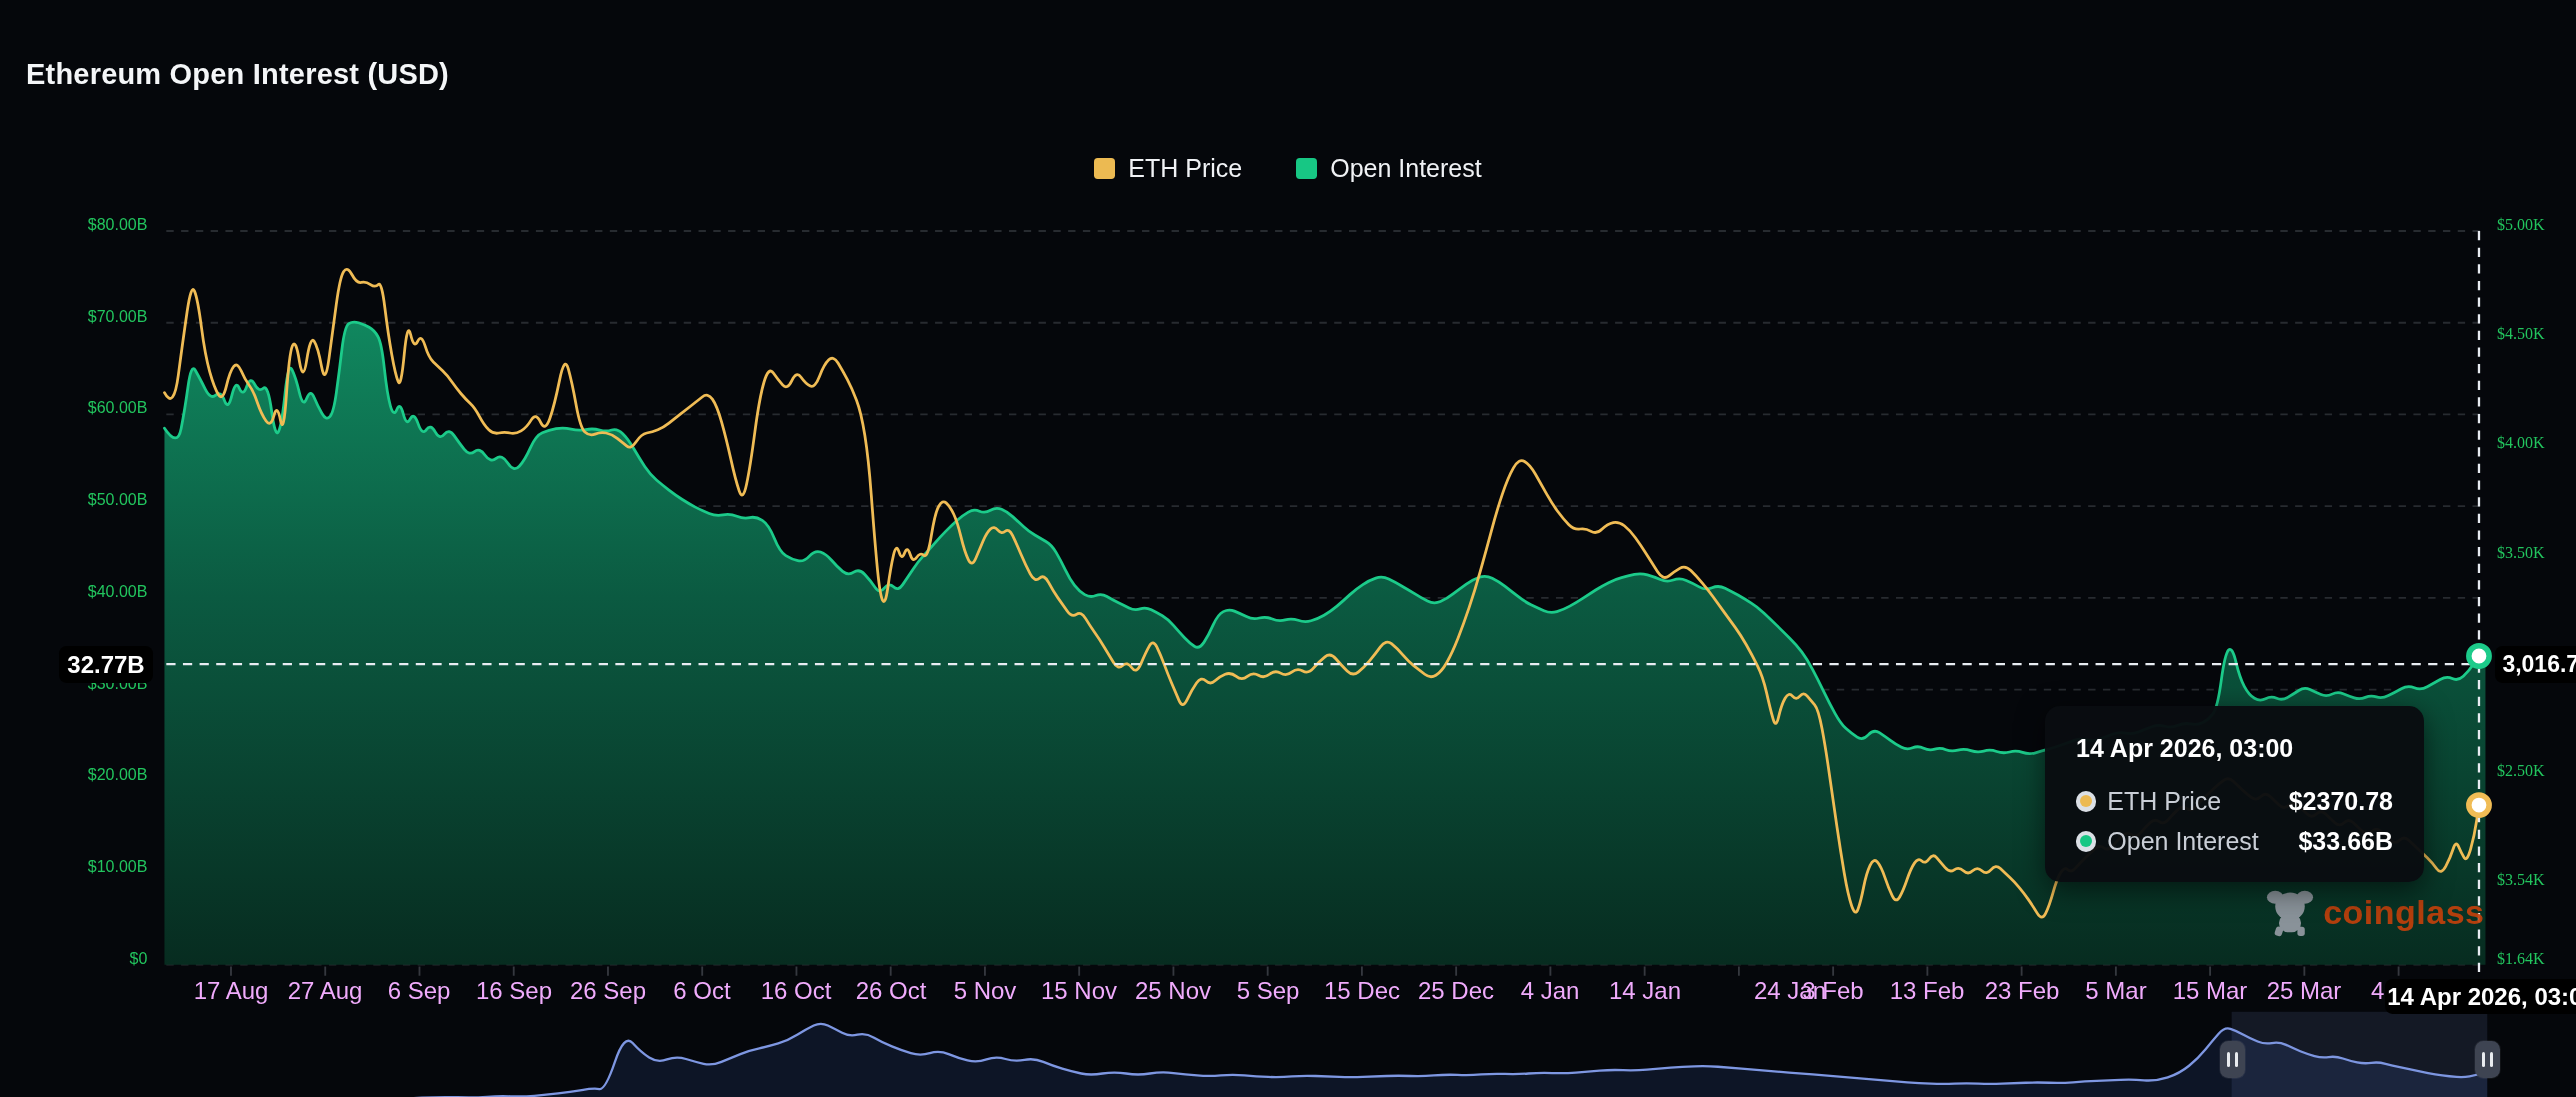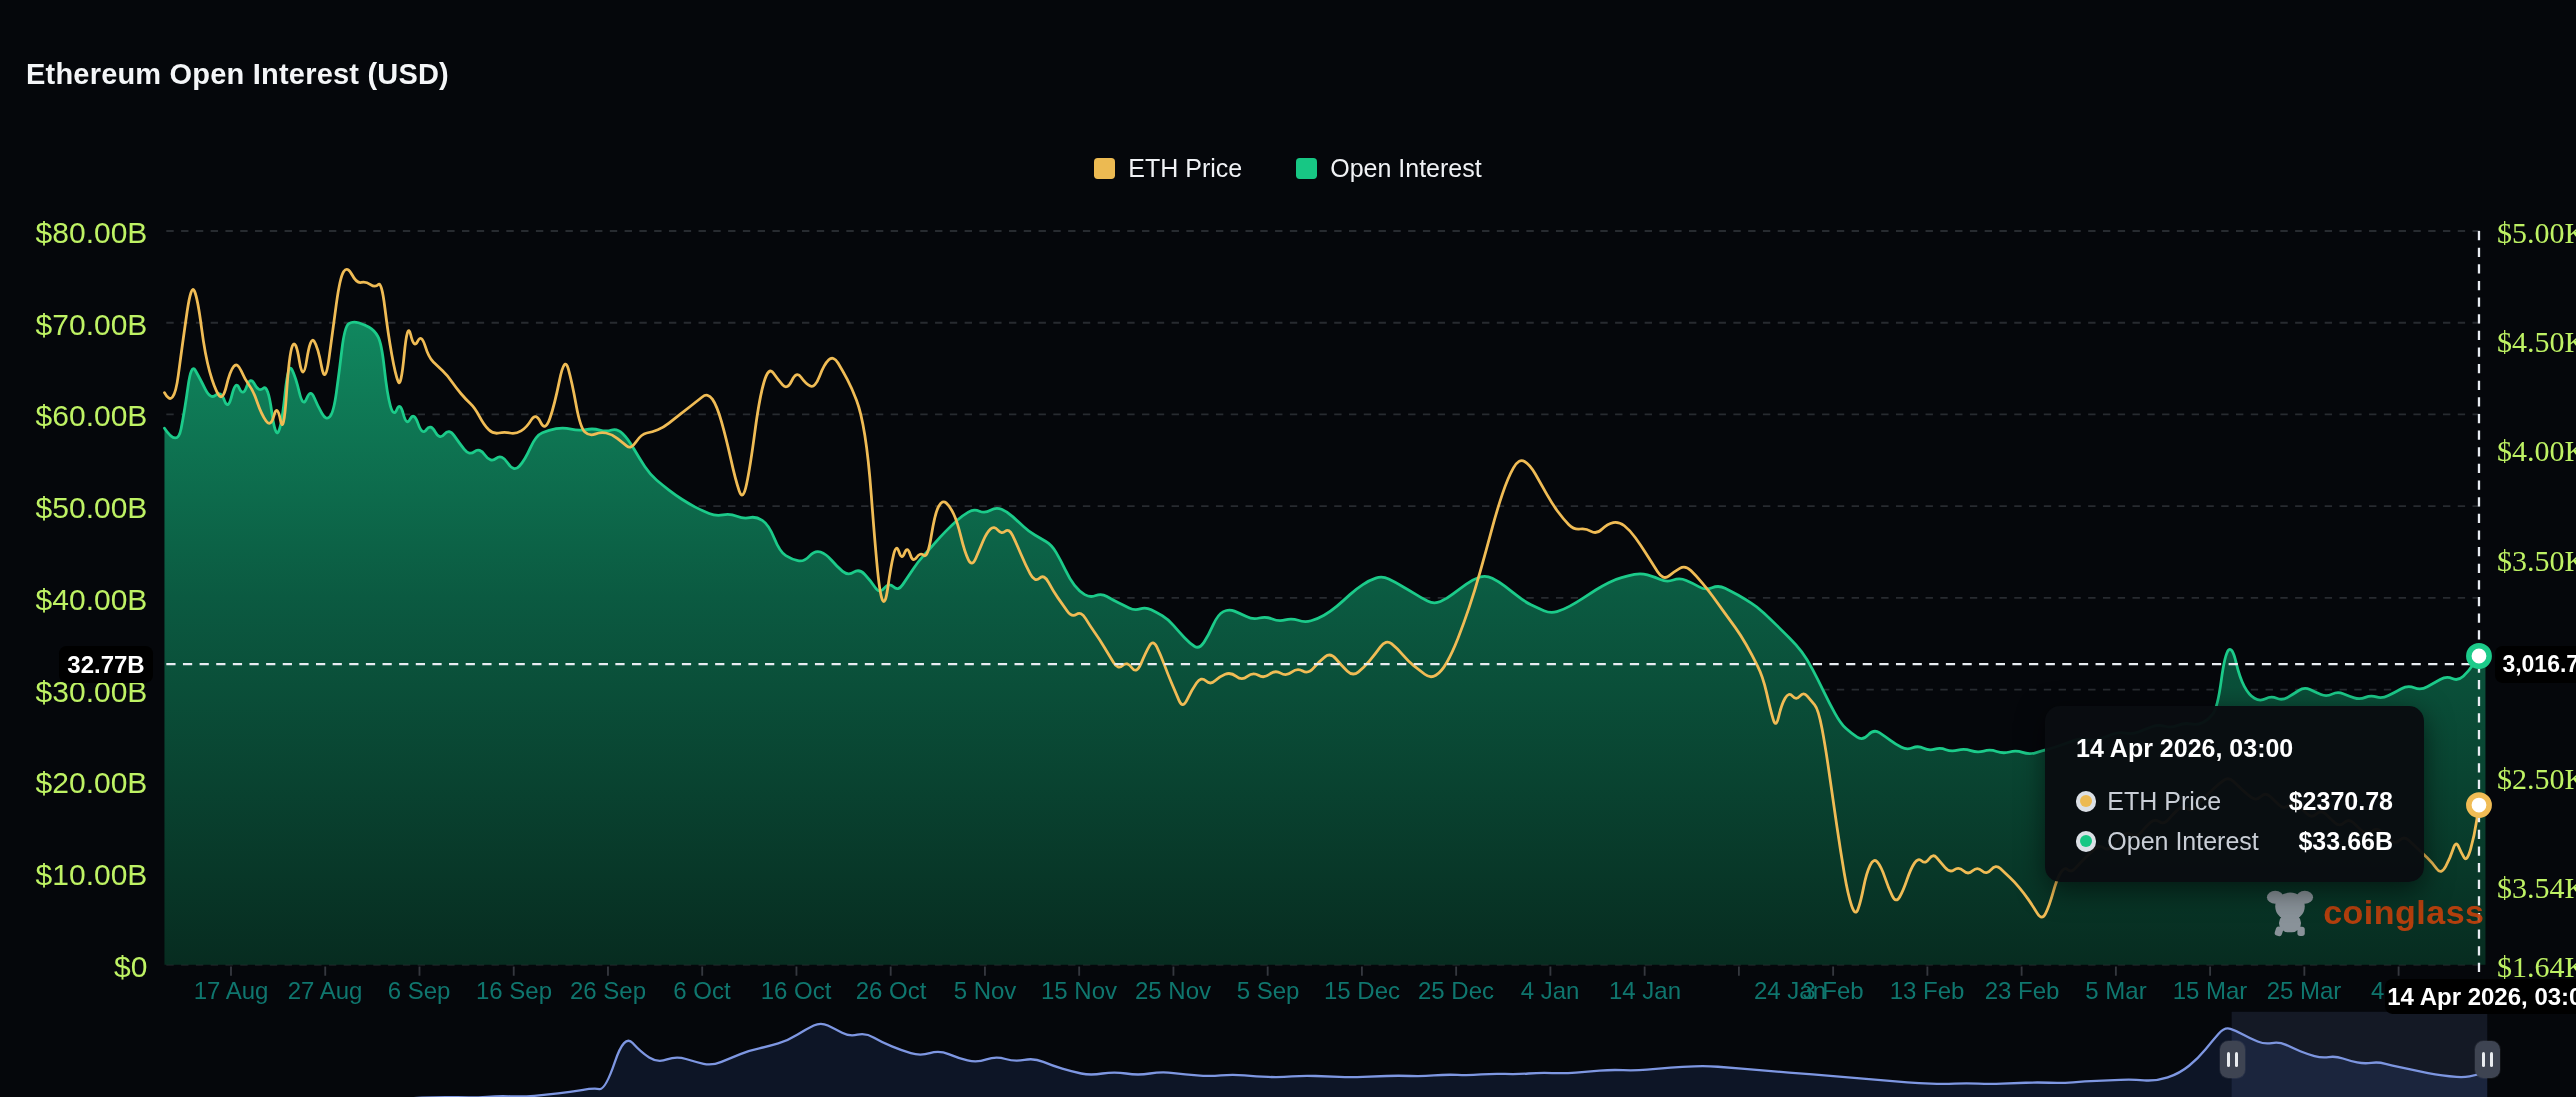--- a/index.html
+++ b/index.html
@@ -5,24 +5,24 @@
   html,body{margin:0;padding:0;background:#05070b;}
   body{width:2576px;height:1098px;position:relative;overflow:hidden;
        font-family:"Liberation Sans","DejaVu Sans",sans-serif;color:#e8ebef;}
   #stage{position:absolute;inset:0;margin-top:47px;}
   svg#chart-svg{position:absolute;left:0;top:0;}
   .page-title{position:absolute;left:26px;top:11px;font-size:29px;font-weight:bold;color:#f4f6f8;letter-spacing:0.2px;}
   .legend{position:absolute;left:0;right:0;top:107px;display:flex;justify-content:center;align-items:center;gap:54px;}
   .legend-item{display:flex;align-items:center;gap:13px;cursor:pointer;}
   .legend-swatch{width:21px;height:21px;border-radius:3.7px;}
   .legend-label{font-size:25px;color:#f0f2f5;font-weight:500;}
-  .axis-label{position:absolute;font-size:30px;color:#bef264;white-space:nowrap;}
+  .axis-label{position:absolute;font-size:16px;color:#22c55e;white-space:nowrap;}
   .axis-label.left{width:140px;text-align:right;left:7.4px;}
   .axis-label.right{left:2497px;text-align:right;font-family:Liberation Serif, serif;}
-  .x-label{position:absolute;top:930px;font-size:24px;color:#0f766e;transform:translateX(-50%);white-space:nowrap;}
+  .x-label{position:absolute;top:930px;font-size:24px;color:#f0abfc;transform:translateX(-50%);white-space:nowrap;}
   .cross-label{position:absolute;background:#000;color:#fff;font-weight:bold;border-radius:7.4px;
                display:flex;align-items:center;justify-content:center;white-space:nowrap;z-index:6;text-align:center;}
   .cross-label.yl{left:59px;top:599px;width:94px;height:37px;font-size:24px;}
   .cross-label.yr{left:2495px;top:599px;width:103px;height:37px;font-size:23px;justify-content:flex-start;padding-left:7.4px;}
   .cross-label.xb{left:2385px;top:932px;width:213px;height:35px;font-size:24px;}
   .tooltip{position:absolute;left:2045px;top:659px;width:379px;height:176px;background:rgba(9,12,17,.97);
            border-radius:15px;box-shadow:0 7.4px 28px rgba(0,0,0,.55);z-index:7;padding:28px 31px;box-sizing:border-box;}
   .tooltip-title{font-size:25px;font-weight:600;color:#fff;margin-bottom:24px;}
   .tooltip-row{display:flex;align-items:center;margin-top:11px;}
   .tt-dot{width:20.3px;height:20.3px;border-radius:50%;background:#dbe0e6;display:flex;align-items:center;justify-content:center;margin-right:11px;flex:0 0 auto;}

